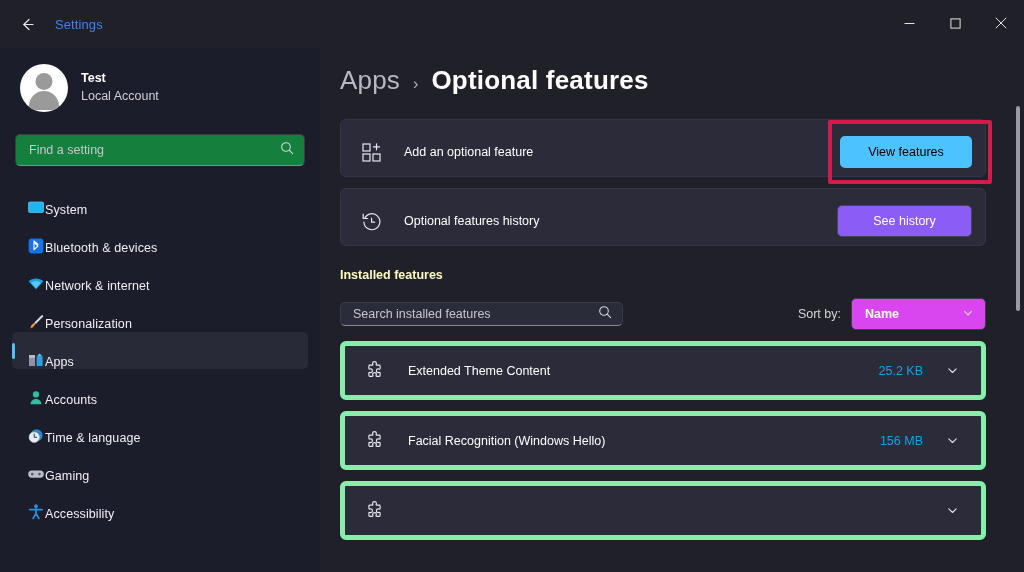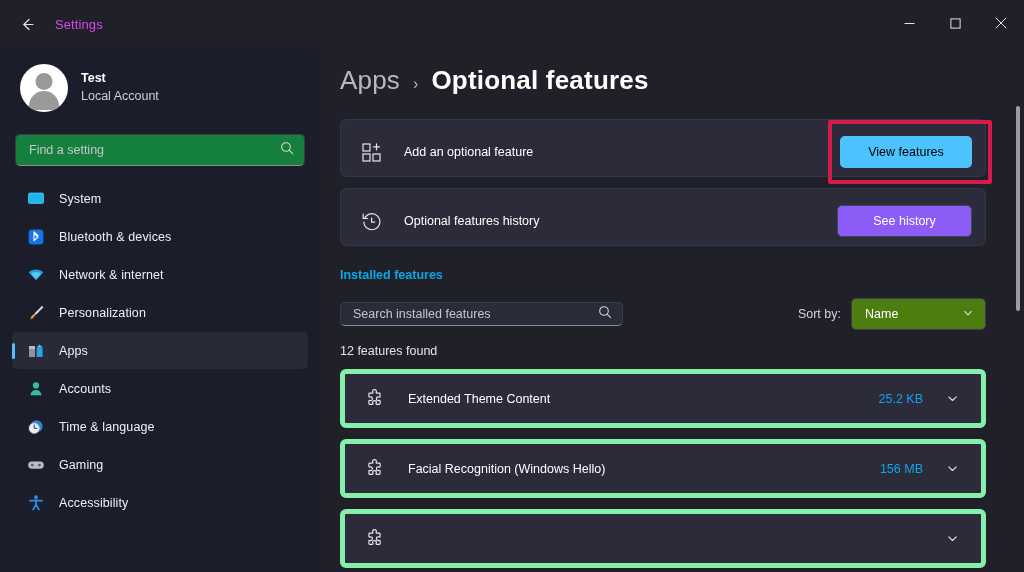--- a/index.html
+++ b/index.html
@@ -41,21 +41,21 @@
   }
   .back-btn {
     width: 34px; height: 30px;
     display: flex; align-items: center; justify-content: center;
     border-radius: 4px;
     cursor: pointer;
   }
   .back-btn svg { display:block; }
   .app-title {
     font-size: 13px;
-    color: #d946ef;
+    color: #3b82f6;
     margin-left: 11px;
     letter-spacing: .1px;
   }
   .win-controls {
     margin-left: auto;
     display: flex;
     height: 100%;
   }
   .win-btn {
     width: 46px;
@@ -141,23 +141,22 @@
     color: #ffffff;
     font-size: 12.5px;
     font-family: "Liberation Sans", sans-serif;
   }
   .search-box input::placeholder { color: #c6c6cc; }
 
   .nav { margin-top: 14px; display: flex; flex-direction: column; gap: 1px; }
   .nav-item {
     height: 37px;
     display: flex;
-    align-items: center;
+    align-items: flex-end;
     padding-left: 14px;
-    gap: 14px;
     border-radius: 5px;
     cursor: pointer;
     position: relative;
   }
   .nav-item.selected { background: #282a38; }
   .nav-item.selected::before {
     content: "";
     position: absolute;
     left: 0px;
     top: 50%;
@@ -242,21 +241,21 @@
     min-width: 135px;
     padding: 0 16px;
     font-size: 12.5px;
     font-family: "Liberation Sans", sans-serif;
     cursor: pointer;
   }
 
   .section-title {
     font-size: 12.5px;
     font-weight: bold;
-    color: #0ea5e9;
+    color: #fef9c3;
     margin: 22px 0 16px 8px;
   }
 
   .filter-row {
     display: flex;
     align-items: center;
     margin: 10px 0 0 8px;
   }
   .filter-search {
     width: 283px;
@@ -284,27 +283,28 @@
   .sort-wrap {
     margin-left: auto;
     display: flex;
     align-items: center;
     gap: 10px;
   }
   .sort-label { font-size: 12.5px; color: #d4d4da; }
   .sort-select {
     width: 135px;
     height: 32px;
-    background: #4d7c0f;
+    background: #d946ef;
     border: 1px solid #3c3c50;
     border-radius: 5px;
     display: flex;
     align-items: center;
     padding: 0 11px 0 13px;
     cursor: pointer;
+    font-weight: bold;
   }
   .sort-value { font-size: 12.5px; color: #ffffff; }
   .sort-chev { margin-left: auto; }
 
   .found-count {
     font-size: 12.5px;
     color: #e4e4e9;
     margin: 14px 0 0 8px;
   }
 
@@ -590,21 +590,20 @@
               <span class="sort-value">Name</span>
               <span class="sort-chev">
                 <svg width="12" height="12" viewBox="0 0 12 12" fill="none">
                   <path d="M2.6 4.4L6 7.8l3.4-3.4" stroke="#dcdce2" stroke-width="1.1" stroke-linecap="round" stroke-linejoin="round"></path>
                 </svg>
               </span>
             </div>
           </div>
         </div>
 
-        <div class="found-count">12 features found</div>
 
         <div class="feature-row">
           <span class="feature-icon">
             <svg width="21" height="21" viewBox="0 0 21 21" fill="none">
               <path d="M7.6 3.2c0-1 .9-1.6 1.9-1.6s1.9.6 1.9 1.6c0 .6-.3.9-.3 1.3 0 .4.3.6.8.6h2.3c.5 0 .9.4.9.9v2.4c0 .5-.3.8-.7.8-.4 0-.7-.4-1.3-.4-1 0-1.7.9-1.7 1.9s.7 1.9 1.7 1.9c.6 0 .9-.4 1.3-.4.4 0 .7.3.7.8v2.4c0 .5-.4.9-.9.9h-2.4c-.5 0-.8-.3-.8-.7 0-.4.4-.7.4-1.3 0-1-.9-1.7-1.9-1.7s-1.9.7-1.9 1.7c0 .6.4.9.4 1.3 0 .4-.3.7-.8.7H4.8c-.5 0-.9-.4-.9-.9v-2.3c0-.5.2-.8.6-.8.4 0 .7.3 1.3.3 1 0 1.6-.9 1.6-1.9s-.6-1.9-1.6-1.9c-.6 0-.9.3-1.3.3-.4 0-.6-.3-.6-.8V6c0-.5.4-.9.9-.9h2.3c.5 0 .8-.2.8-.6 0-.4-.3-.7-.3-1.3z" stroke="#eaeaf0" stroke-width="1.15" stroke-linejoin="round"></path>
             </svg>
           </span>
           <span class="feature-name">Extended Theme Content</span>
           <span class="feature-size">25.2 KB</span>
           <span class="feature-chev">

